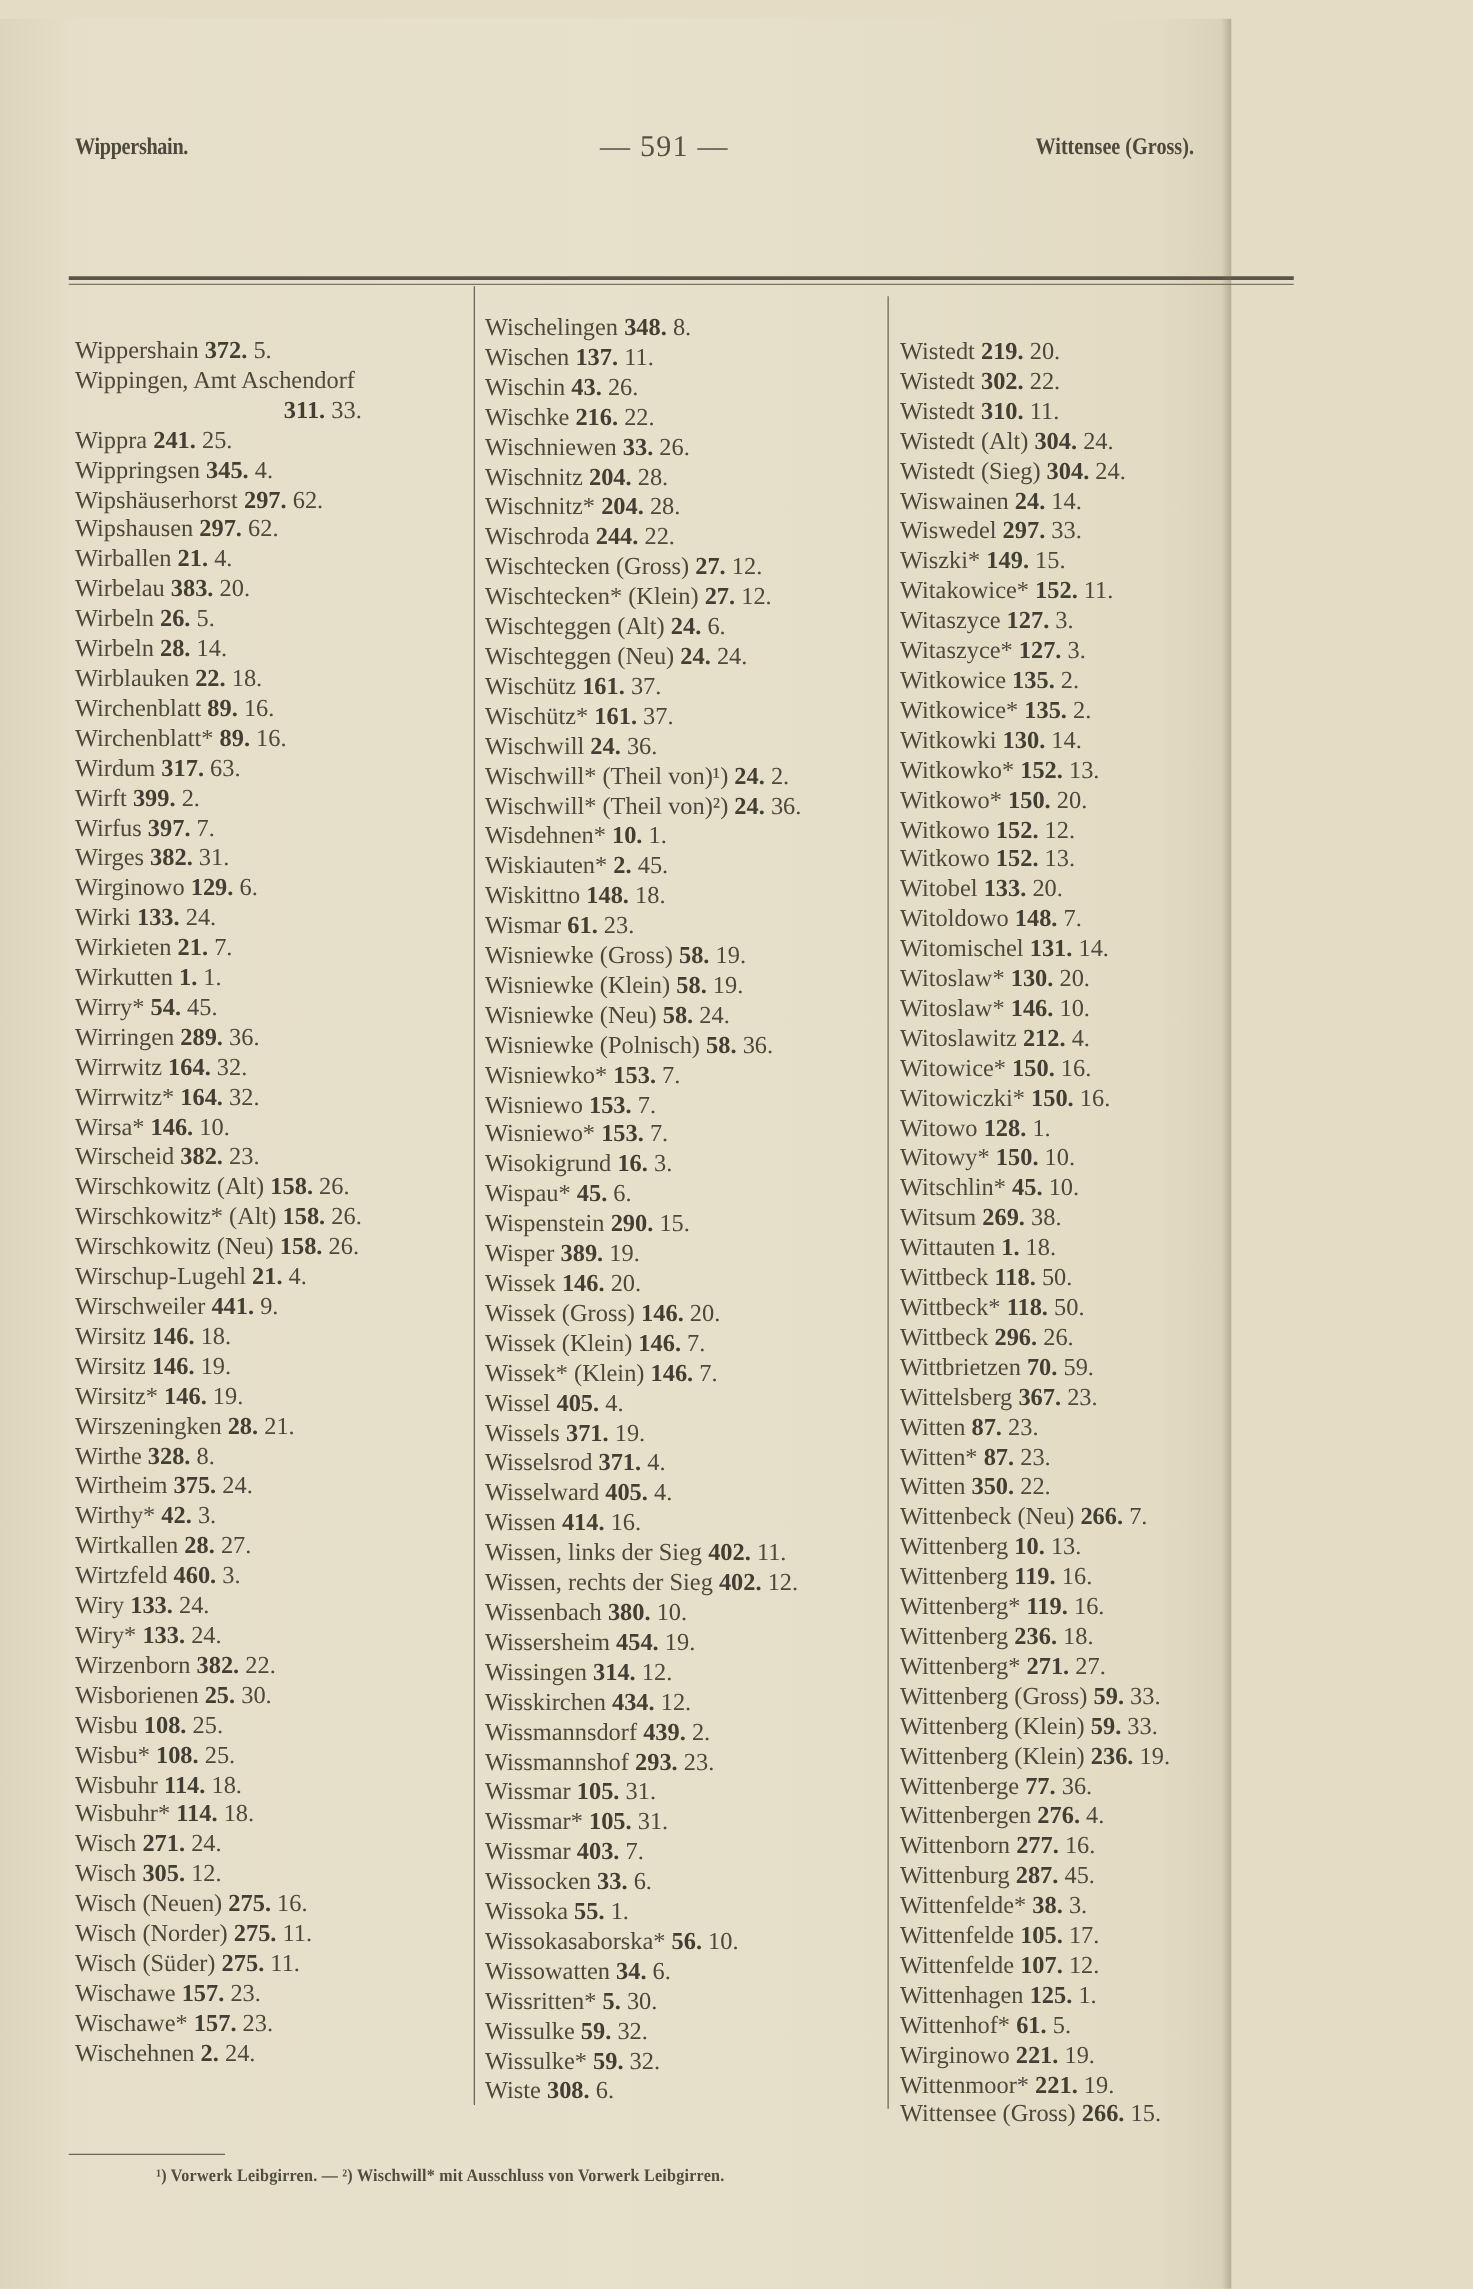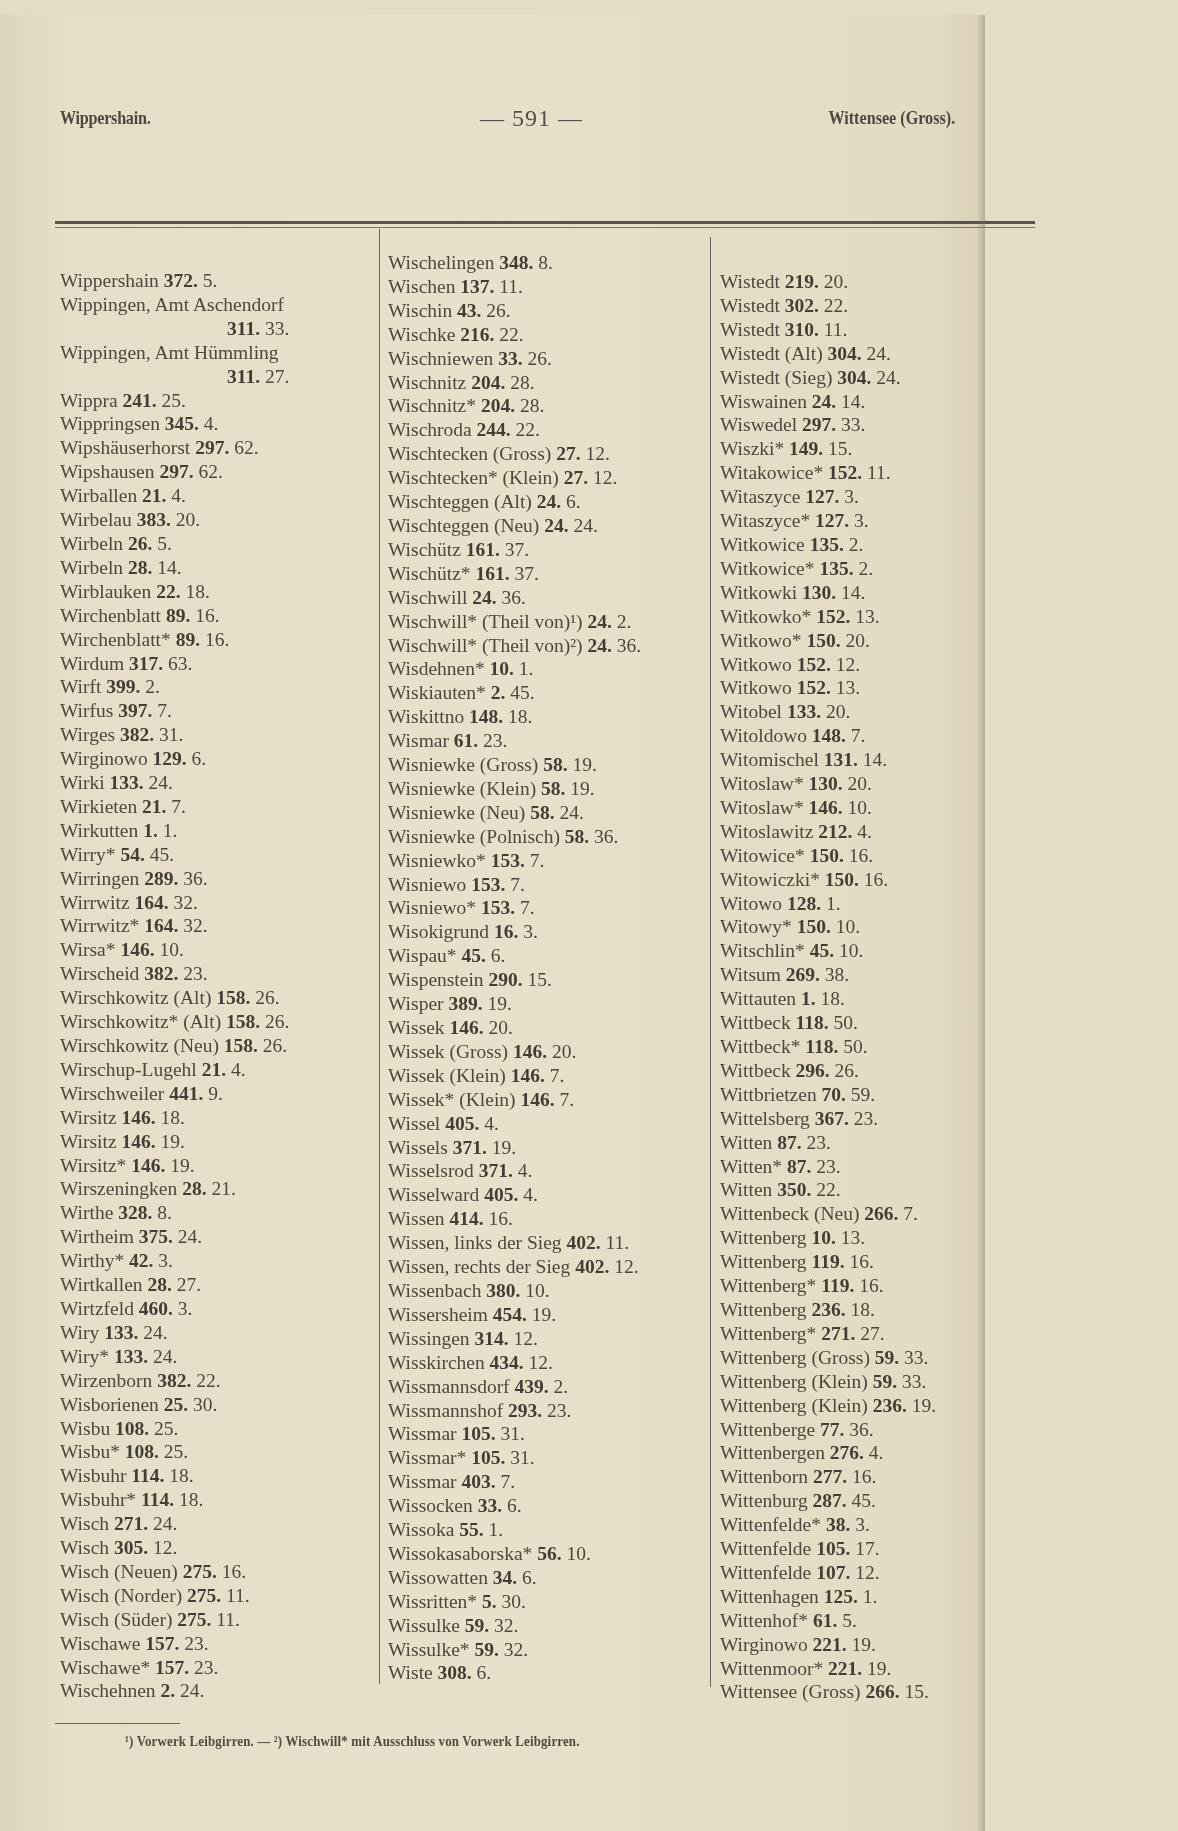--- a/index.html
+++ b/index.html
@@ -44,21 +44,20 @@
 
   <div class="rule r1"></div>
   <div class="rule r2"></div>
 
   <div class="col-sep" style="left:379px;top:214px;height:1455px;"></div>
   <div class="col-sep" style="left:710px;top:222px;height:1450px;"></div>
 
   <div class="column col1" id="col-0">
       <span class="entry"><span>Wippershain</span> <span class="kreis">372.</span> <span>5.</span></span>
       <span class="entry indent-wrap"><span>Wippingen, Amt Aschendorf</span><span class="cont"><span class="kreis">311.</span> <span>33.</span></span></span>
-      <span class="entry indent-wrap"><span>Wippingen, Amt Hümmling</span><span class="cont"><span class="kreis">311.</span> <span>27.</span></span></span>
       <span class="entry"><span>Wippra</span> <span class="kreis">241.</span> <span>25.</span></span>
       <span class="entry"><span>Wippringsen</span> <span class="kreis">345.</span> <span>4.</span></span>
       <span class="entry"><span>Wipshäuserhorst</span> <span class="kreis">297.</span> <span>62.</span></span>
       <span class="entry"><span>Wipshausen</span> <span class="kreis">297.</span> <span>62.</span></span>
       <span class="entry"><span>Wirballen</span> <span class="kreis">21.</span> <span>4.</span></span>
       <span class="entry"><span>Wirbelau</span> <span class="kreis">383.</span> <span>20.</span></span>
       <span class="entry"><span>Wirbeln</span> <span class="kreis">26.</span> <span>5.</span></span>
       <span class="entry"><span>Wirbeln</span> <span class="kreis">28.</span> <span>14.</span></span>
       <span class="entry"><span>Wirblauken</span> <span class="kreis">22.</span> <span>18.</span></span>
       <span class="entry"><span>Wirchenblatt</span> <span class="kreis">89.</span> <span>16.</span></span>

